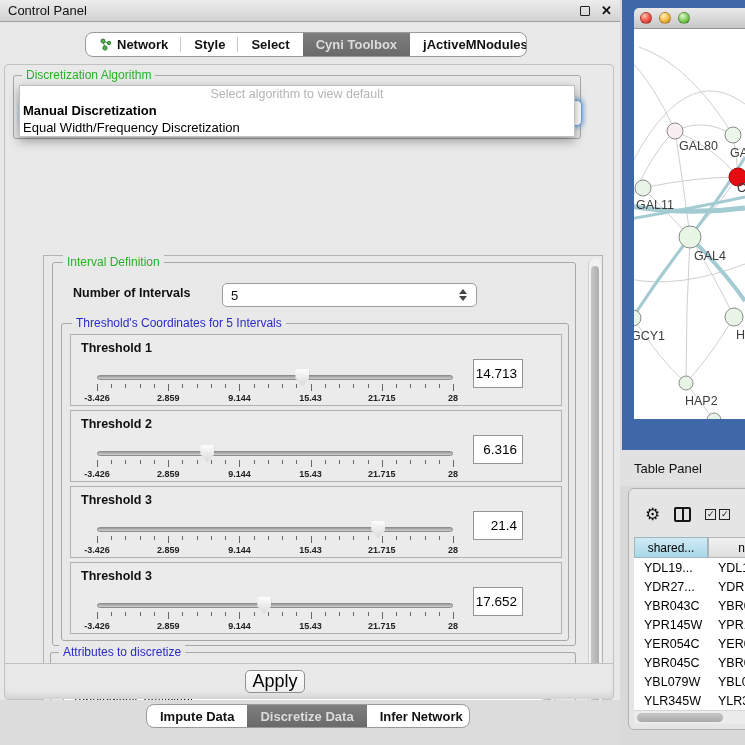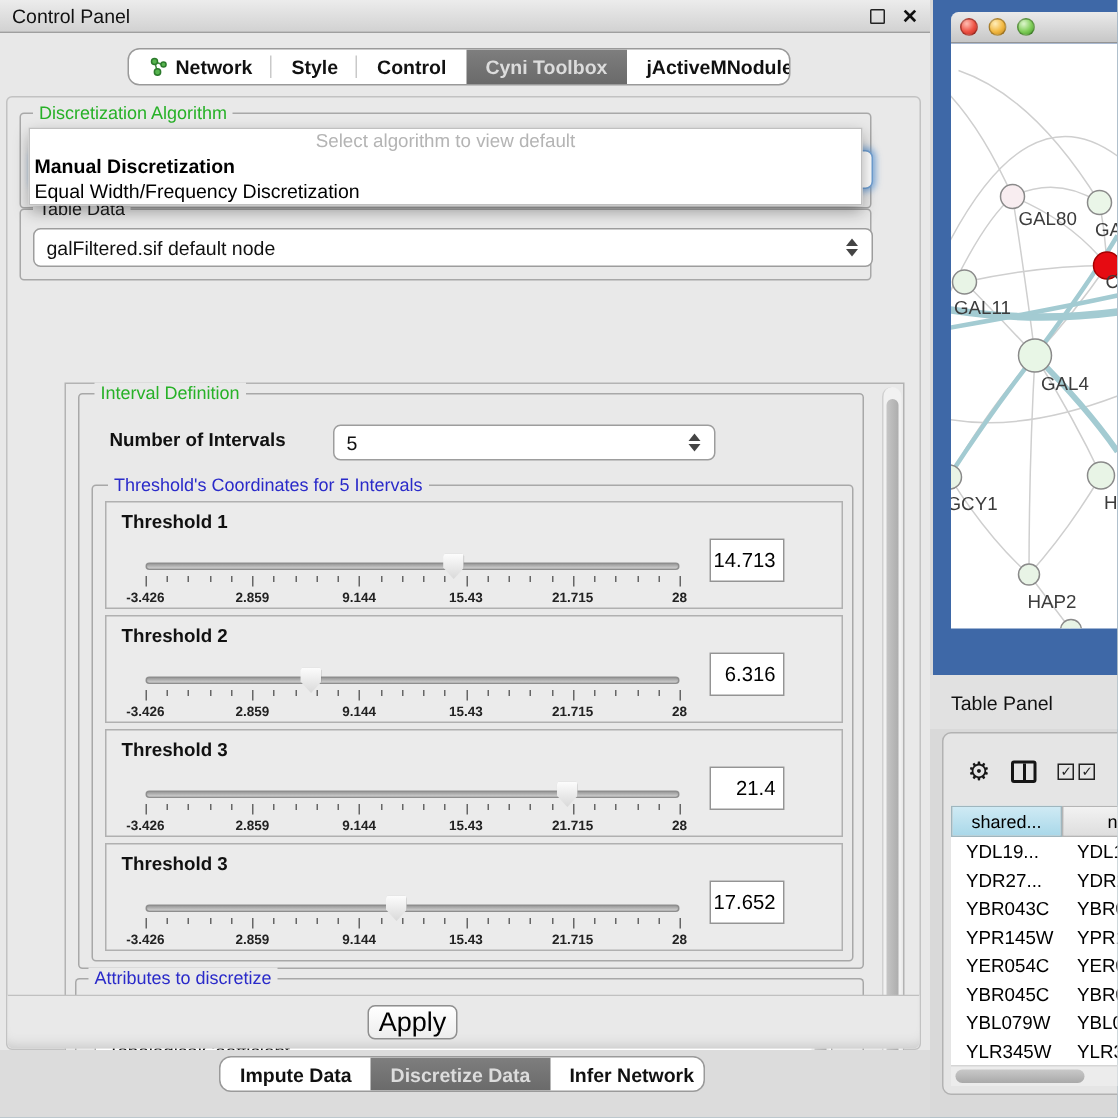--- a/index.html
+++ b/index.html
@@ -1,17 +1,17 @@
 <!DOCTYPE html>
 <html><head>
 <meta charset="utf-8">
 <style>
   html,body{margin:0;padding:0;background:#e8e8e8;}
   *{box-sizing:border-box;font-family:"Liberation Sans",sans-serif;}
-  .stage{position:relative;width:745px;height:745px;overflow:hidden;background:#0c4a6e;}
+  .stage{position:relative;width:745px;height:745px;overflow:hidden;background:#7dd3fc;}
 
   
   .control-panel{position:absolute;left:0;top:0;width:620px;height:745px;background:#e8e8e8;}
   .cp-titlebar{position:absolute;left:0;top:0;width:620px;height:22px;
     background:linear-gradient(#ececec,#d2d2d2);border-bottom:1px solid #9f9f9f;
     display:flex;align-items:center;padding:0 8px;font-size:13px;color:#111;}
   .cp-title{flex:1;}
   .float-ico{width:10px;height:10px;border:1.6px solid #222;margin-right:11px;border-radius:1px;}
   .close-ico{font-size:13px;font-weight:bold;color:#111;line-height:1;}
 
@@ -152,21 +152,21 @@
           <circle cx="6" cy="10" r="2.1" fill="#56b44e" stroke="#2c7a2c"></circle>
         </svg>
         <span>Network</span>
         <span class="sep"></span>
       </div>
       <div class="tab">
         <span>Style</span>
         <span class="sep"></span>
       </div>
       <div class="tab">
-        <span>Control</span>
+        <span>Select</span>
       </div>
       <div class="tab selected">
         <span>Cyni Toolbox</span>
       </div>
       <div class="tab">
         <span>jActiveMNodules</span>
       </div>
     </div>
 
     <div class="outer-panel">
@@ -181,30 +181,20 @@
             </span>
         </div>
       </div>
 
       <div class="popup">
         <div class="popup-placeholder">Select algorithm to view default</div>
         <div class="popup-item bold">Manual Discretization</div>
         <div class="popup-item">Equal Width/Frequency Discretization</div>
       </div>
 
-      <div class="grp" style="left:8px;top:74px;width:568px;height:48px;">
-        <span class="grp-label black" style="left:8px;">Table Data</span>
-        <div class="combo" style="left:8px;top:12px;width:560px;height:26px;">
-          <span class="val">galFiltered.sif default node</span>
-          <span class="stepper">
-              <i class="up"></i>
-              <i class="dn"></i>
-            </span>
-        </div>
-      </div>
 
       <div class="inner-panel">
 
         <div class="grp" style="left:8px;top:6px;width:524px;height:384px;">
           <span class="grp-label green" style="left:10px;">Interval Definition</span>
           <span class="num-label">Number of Intervals</span>
           <div class="combo" style="left:169px;top:20px;width:255px;height:24px;">
             <span class="val">5</span>
             <span class="stepper">
                 <i class="up"></i>

